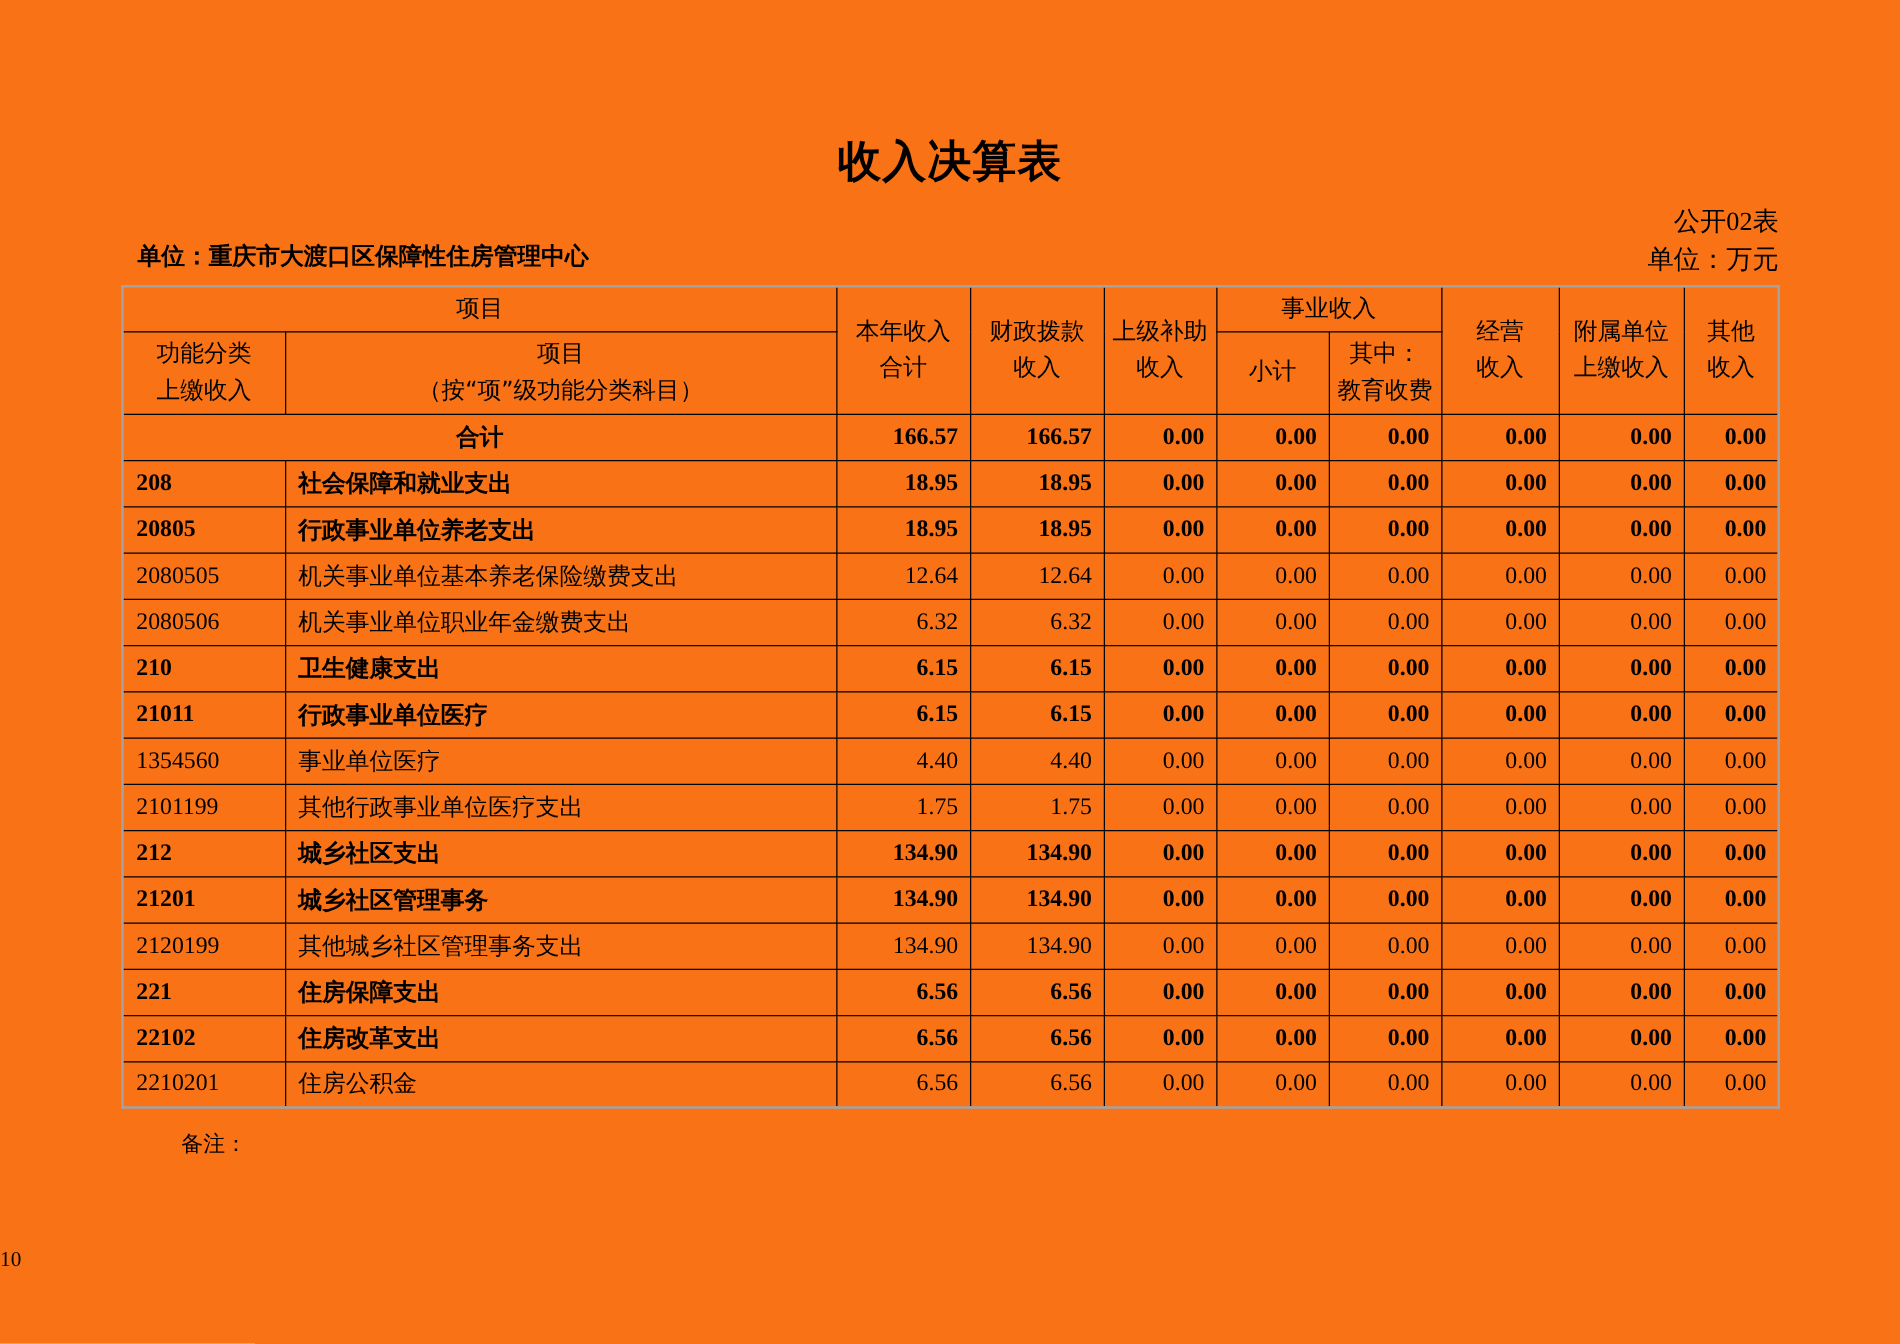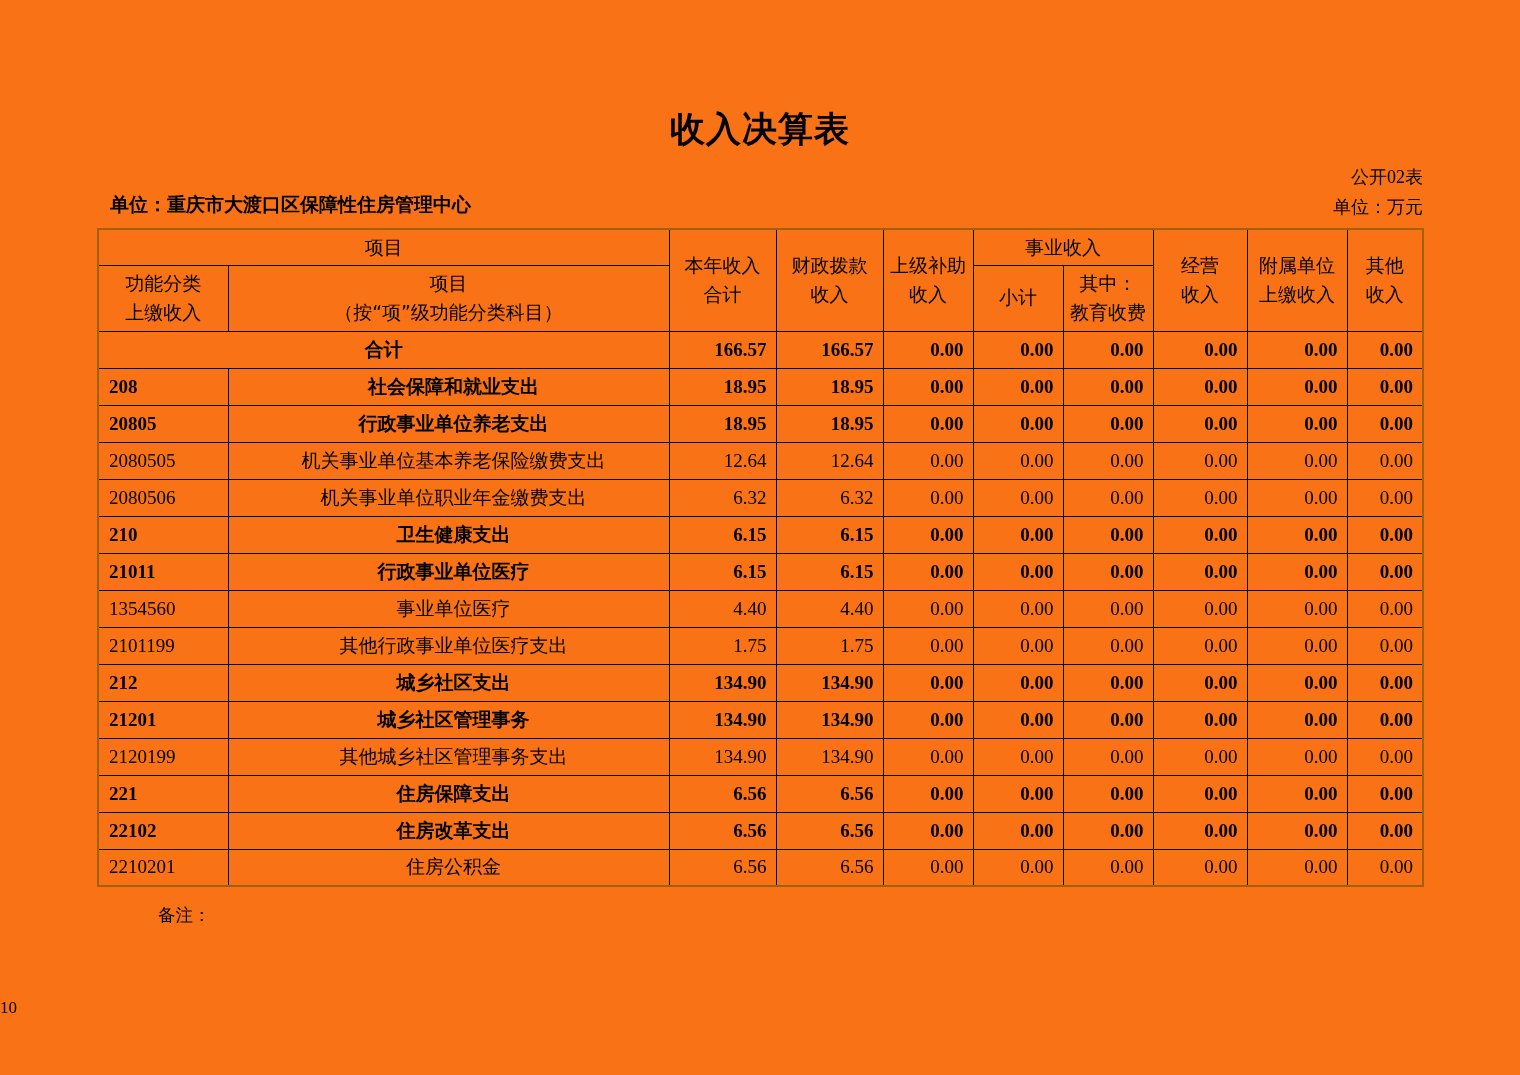--- a/index.html
+++ b/index.html
@@ -22,39 +22,39 @@
     font-family: "DejaVu Sans", sans-serif;
     font-weight: 700;
     font-size: 35px;
     letter-spacing: 1px;
   }
   .meta-right {
     position: absolute;
     top: 162px;
     right: 97px;
     text-align: right;
-    font-size: 18px;
+    font-size: 21px;
     line-height: 30px;
     margin-left: 35px;
   }
   .meta-left {
     position: absolute;
     top: 192px;
     left: 110px;
     font-size: 19px;
     font-weight: bold;
   }
   table.income-table {
     position: absolute;
     top: 228px;
     left: 97px;
     width: 1326px;
     border-collapse: collapse;
     table-layout: fixed;
-    border: 2px solid #a16207;
+    border: 2px solid #a3a3a3;
   }
   table.income-table th,
   table.income-table td {
     border: 1px solid #000;
     vertical-align: middle;
     overflow: hidden;
   }
   table.income-table th {
     font-family: "DejaVu Sans", sans-serif;
     font-weight: 500;
@@ -63,39 +63,39 @@
     white-space: pre-line;
     line-height: 1.55;
   }
   tr.hdr-row-1 th { height: 36px; }
   tr.hdr-row-2 th { height: 66px; }
   table.income-table td {
     height: 37px;
     font-size: 19px;
   }
   td.cell-code { text-align: left; padding-left: 10px; }
-  td.cell-name { text-align: center; padding-left: 10px; font-size: 18.5px; }
+  td.cell-name { text-align: left; padding-left: 10px; font-size: 18.5px; }
   td.cell-num  { text-align: right; padding-right: 9px; }
   td.cell-merged-label {
     text-align: center;
     font-family: "DejaVu Sans", sans-serif;
     font-weight: 700;
     font-size: 19px;
   }
   tr.row-bold td { font-weight: 700; }
   tr.row-bold td.cell-name { font-family: "Liberation Serif", serif; }
   .notes {
     position: absolute;
     top: 898px;
     left: 145px;
     display: flex;
     font-size: 17.5px;
     line-height: 34px;
   }
-  .notes .notes-label { white-space: nowrap; margin-left: 13px; }
+  .notes .notes-label { white-space: nowrap; }
   .page-number {
     position: absolute;
     top: 998px;
     left: 0;
     width: 100%;
     text-align: left;
     font-size: 17px;
   }
 </style>
 </head>

